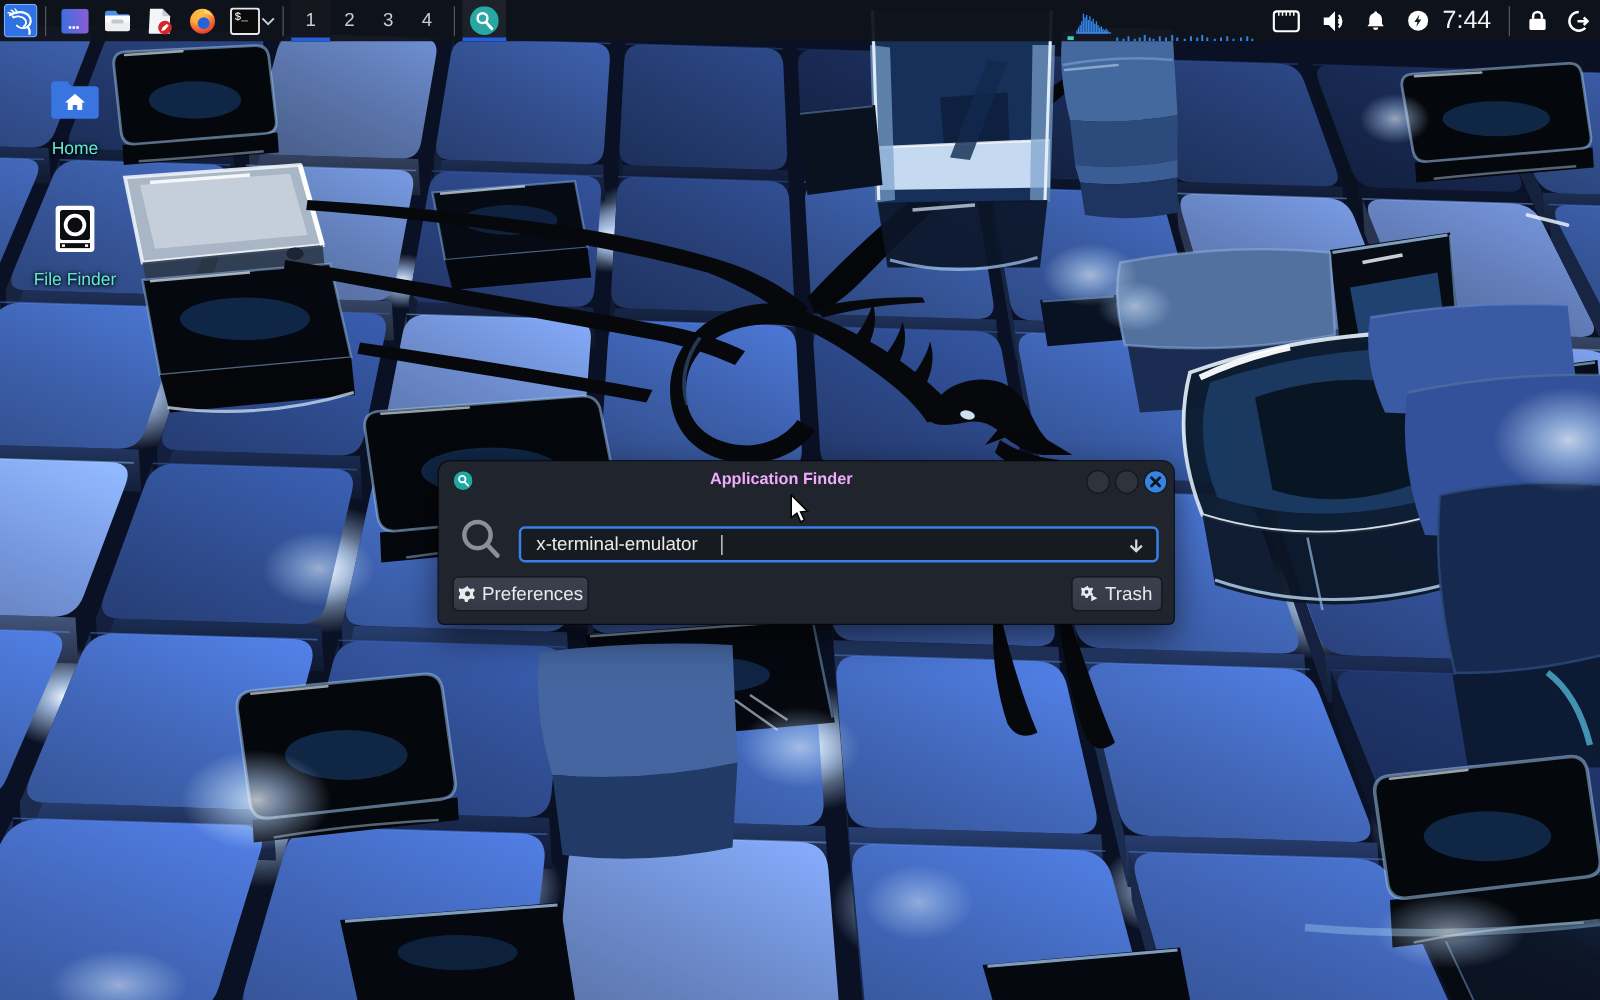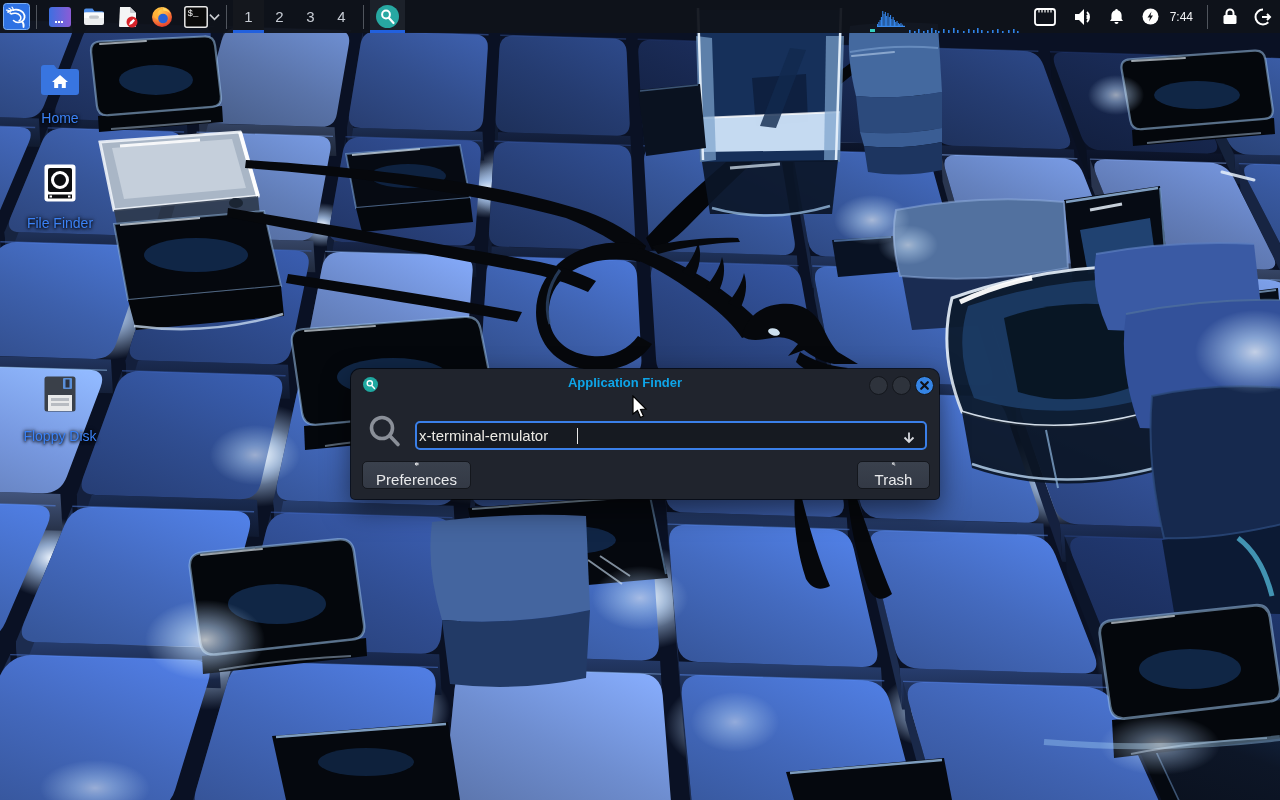--- a/index.html
+++ b/index.html
@@ -12,40 +12,40 @@
 #kali-btn { width:33px; height:33px; display:flex; align-items:center; justify-content:center; flex:none; }
 .licon { width:26px; height:33px; display:flex; align-items:center; justify-content:center; margin:0 4px; flex:none; }
 .ws { width:31px; height:33px; display:flex; align-items:center; justify-content:center;
   color:#c7ccd4; font-size:15px; position:relative; flex:none; }
 .ws.active { background:#14171d; }
 .ws.active::after { content:""; position:absolute; left:0; bottom:0; width:100%; height:3px; background:#2160de; }
 #searchbtn { width:35px; height:33px; display:flex; align-items:center; justify-content:center; position:relative; background:#1c212a; flex:none; }
 #searchbtn::after { content:""; position:absolute; left:0; bottom:0; width:100%; height:3px; background:#2160de; }
 #tray { margin-left:auto; display:flex; align-items:center; height:33px; }
 .tico { margin:0 8px; display:flex; align-items:center; }
-#clock { color:#f2f3f5; font-size:12px; margin:0 8px; }
+#clock { color:#f2f3f5; font-size:20px; margin:0 8px; }
 
 .dicon { position:absolute; width:96px; text-align:center; z-index:10; }
 .islot { height:44px; display:flex; align-items:center; justify-content:center; }
-.dicon .lab { color:#3b82f6; font-size:14px; text-shadow:0 1px 3px #000, 0 0 4px #000; }
+.dicon .lab { color:#5eead4; font-size:14px; text-shadow:0 1px 3px #000, 0 0 4px #000; }
 
 #dlg { position:absolute; left:351px; top:369px; width:588px; height:130px;
   background:#20242d; border-radius:9px 9px 4px 4px; z-index:40;
   box-shadow:0 10px 28px rgba(0,0,0,0.55), 0 0 0 1px rgba(5,8,12,0.8); }
 #dlg-title { position:absolute; left:0; top:0; width:100%; height:30px; }
 #dlg-title .t { position:absolute; left:0; right:40px; top:6px; text-align:center;
-  color:#0ea5e9; font-size:13px; font-weight:bold; }
+  color:#f0abfc; font-size:13px; font-weight:bold; }
 .winbtn { position:absolute; top:376px; width:19px; height:19px; border-radius:50%; z-index:41; }
 #input { position:absolute; left:64px; top:52px; width:512px; height:29px;
   background:#161a21; border:2px solid #3a7fe8; border-radius:5px;
-  color:#eceae4; font-size:15px; line-height:25px; padding-left:2px; }
+  color:#eceae4; font-size:15px; line-height:25px; padding-left:12px; }
 #caret { position:absolute; left:160px; top:5px; width:1px; height:16px; background:#e8e8e8; }
 .btn { position:absolute; height:28px; background:linear-gradient(#3a414d,#333945);
   border:1px solid #14171d; border-radius:5px; color:#e9eaec; font-size:15px;
-  display:flex; align-items:center; justify-content:center; gap:5px;flex-direction:column; }
+  display:flex; align-items:center; justify-content:center; gap:5px; }
 </style></head>
 <body>
 <div id="stage">
 <svg id="bg" width="1280" height="800" viewBox="0 0 1280 800">
       <defs>
         <linearGradient id="g1" x1="0" y1="0" x2="0" y2="1">
           <stop offset="0" stop-color="#1d2e53"></stop>
           <stop offset="1" stop-color="#101a2f"></stop>
         </linearGradient>
         <linearGradient id="g2" x1="0.15" y1="1" x2="0.85" y2="0">
@@ -945,32 +945,20 @@
           <rect x="1.5" y="1.5" width="31" height="37" rx="3" fill="#fff"></rect>
 <rect x="5" y="5" width="24" height="24" rx="2" fill="#0b0d10"></rect>
 <circle cx="17" cy="17" r="7.5" fill="none" stroke="#fff" stroke-width="3"></circle>
 <rect x="5" y="31.5" width="24" height="4" fill="#0b0d10"></rect>
 <rect x="6.5" y="32.5" width="2.5" height="2" fill="#fff"></rect>
           <rect x="25" y="32.5" width="2.5" height="2" fill="#fff"></rect>
         </svg>
       </div>
       <div class="lab" style="margin-top:10px">File Finder</div>
     </div>
-    <div class="dicon" style="left:12px; top:372px">
-      <div class="islot">
-        <svg width="34" height="38" viewBox="0 0 34 38" style="">
-          <rect x="1.5" y="1.5" width="31" height="35" rx="2.5" fill="#3a4049"></rect>
-<rect x="20" y="3" width="9" height="11" rx="1" fill="#5a8fd8"></rect>
-<rect x="22.5" y="4.5" width="4" height="8" fill="#2c3340"></rect>
-<path d="M5,20 h24 v16 h-24 z" fill="#e8e9ea"></path>
-<path d="M8,23 h18 v3 h-18 z M8,28 h18 v3 h-18 z" fill="#b8bcc2"></path>
-        </svg>
-      </div>
-      <div class="lab" style="margin-top:12px">Floppy Disk</div>
-    </div>
 <div id="panel">
   <div id="kali-btn">
         <svg width="27" height="27" viewBox="0 0 27 27" style="">
           <rect x="0.5" y="0.5" width="26" height="26" rx="3" fill="#2e72e4" stroke="#7db0f5" stroke-width="1"></rect>
 <g stroke="#fff" fill="none" stroke-linecap="round">
 <path d="M5,9 C10,5.5 17,6 20,9.5 C22.5,12.5 22,16.5 19,18.5 C20.5,20 21,22 20.5,24" stroke-width="1.8"></path>
 <path d="M19,18.5 C16,20 12.5,19.5 10.5,17.5" stroke-width="1.6"></path>
 <path d="M7,8.5 C6,7.5 4.5,7 3.5,7.2 M8.5,7.8 C8,6.5 7,5.5 6,5.2 M10.5,7.4 C10.3,6 9.8,4.8 9,4.2" stroke-width="1.2"></path>
 <path d="M8,11 C11,9.5 15,10 17,12.5 C18.5,14.5 18,17 16,18" stroke-width="1.5"></path>
 <circle cx="7.3" cy="10.2" r="0.9" fill="#fff" stroke="none"></circle>

